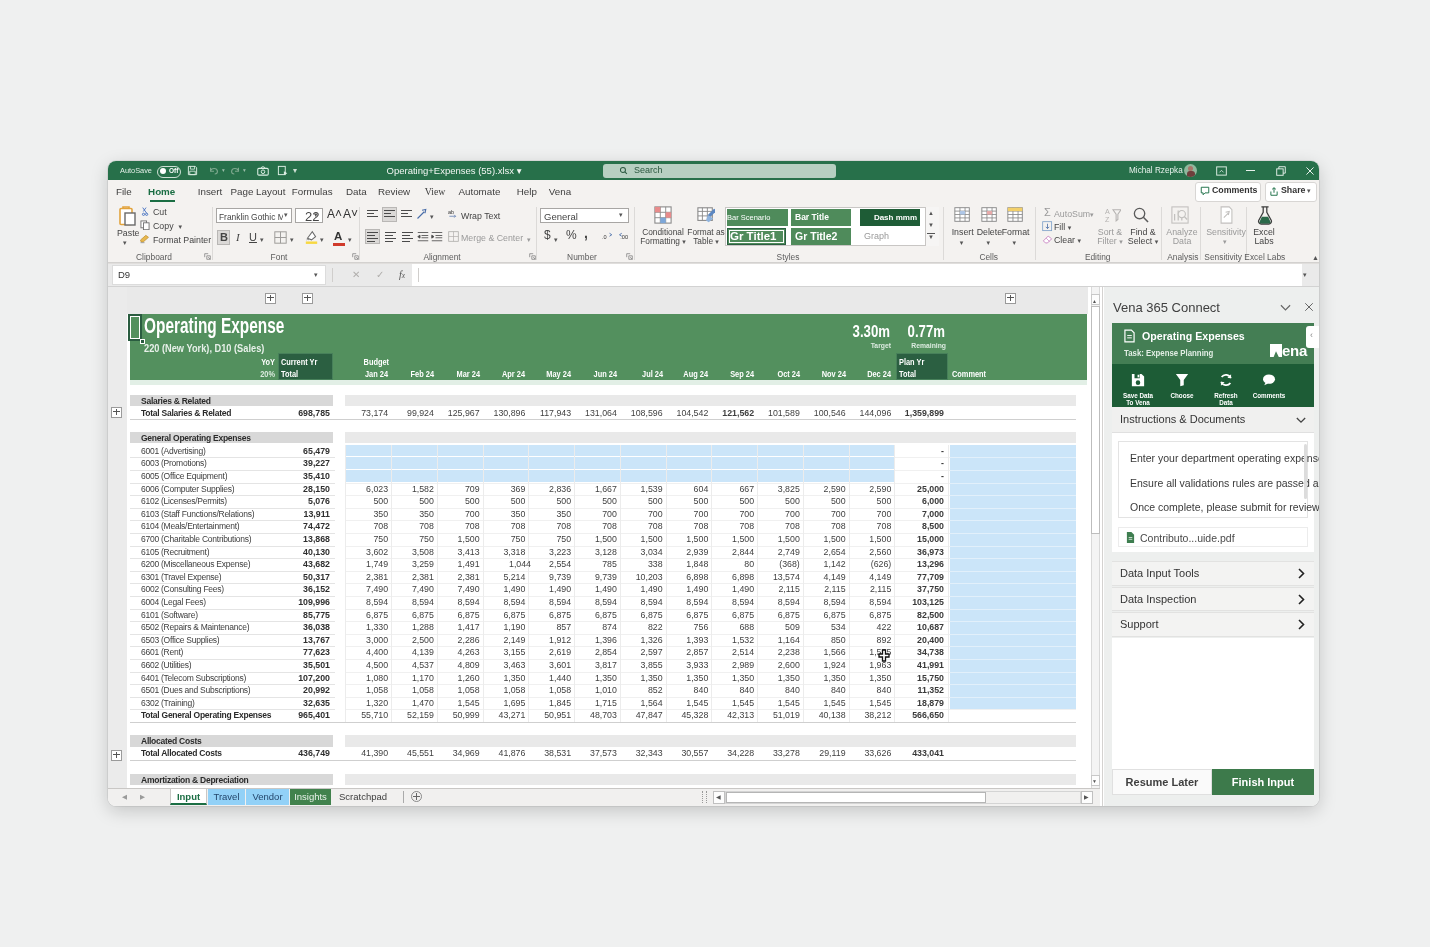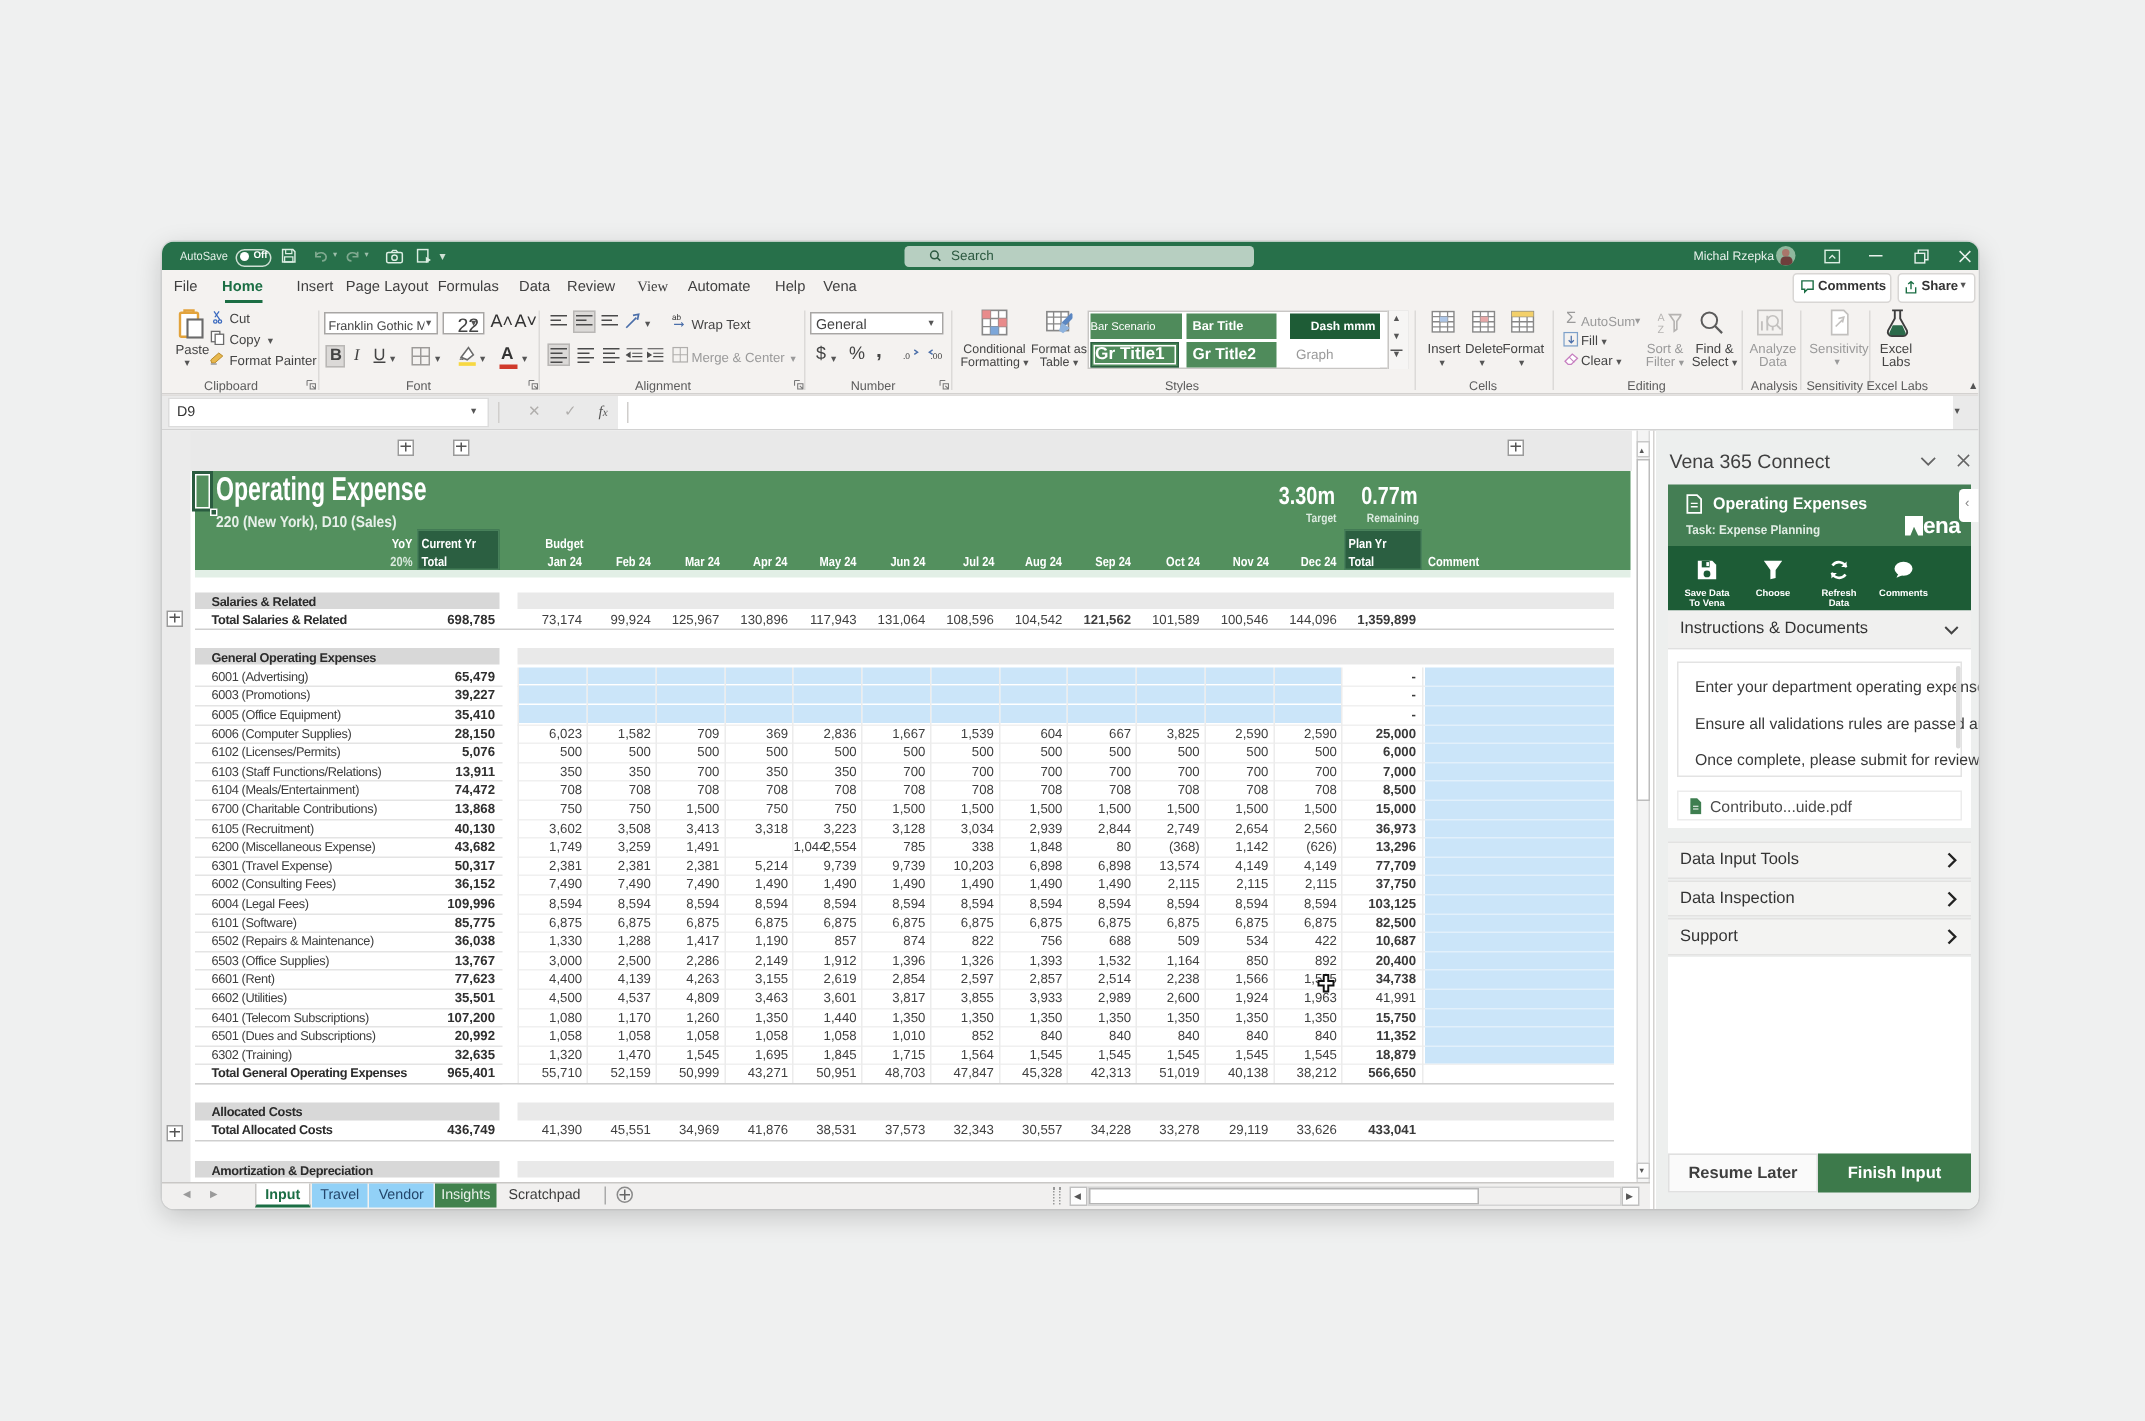--- a/index.html
+++ b/index.html
@@ -40,20 +40,21 @@
       <path d="M5 3l1.5-2h3L11 3" fill="none" stroke="#dceee3" stroke-width="1.2"></path>
       <circle cx="8" cy="7.5" r="2.4" fill="none" stroke="#dceee3" stroke-width="1.3"></circle>
     </svg>
 <svg class="ic" style="left:169px;top:4px;" width="11" height="11" viewBox="0 0 16 16">
       <rect x="2" y="2" width="10" height="12" fill="none" stroke="#dceee3" stroke-width="1.4"></rect>
       <path d="M10 9l5 3-5 3z" fill="#dceee3"></path>
     </svg>
 <div class="tbtn" style="left:114px;font-size:5.5px;color:#9dbfab;">▾</div>
 <div class="tbtn" style="left:135px;font-size:5.5px;color:#9dbfab;">▾</div>
 <div class="tbtn" style="left:185px;font-size:8px;color:#cfe0d5;">▾</div>
+<div class="tbtn" style="left:181px;width:330px;text-align:center;font-size:9.5px;color:#f2f6f3;">Operating+Expenses (55).xlsx ▾</div>
 <div class="abs" style="left:495px;top:2.5px;width:233px;height:14px;background:#b7cfc1;border-radius:3px;"></div>
 <svg class="ic" style="left:511px;top:5px;" width="9" height="9" viewBox="0 0 16 16">
       <circle cx="7" cy="7" r="4.5" fill="none" stroke="#2c5940" stroke-width="1.8"></circle>
       <path d="M10.5 10.5L14 14" stroke="#2c5940" stroke-width="1.8"></path>
     </svg>
 <div class="tbtn" style="left:526px;height:19px;line-height:18px;font-size:9px;color:#2c5940;">Search</div>
 <div class="tbtn" style="left:1021px;font-size:8.2px;color:#e8f1ec;">Michal Rzepka</div>
 <div class="abs" style="left:1076px;top:3px;width:13px;height:13px;border-radius:50%;background:#8fb89d;overflow:hidden;">
       <div class="abs" style="left:4px;top:2px;width:5px;height:5px;border-radius:50%;background:#a9766a;"></div>
       <div class="abs" style="left:2.5px;top:7px;width:8px;height:6px;border-radius:3px 3px 0 0;background:#6e3f3c;"></div>
@@ -633,21 +634,21 @@
 <div class="rn" style="top:384.6px;left:603.3px;width:42.8px;">2,844</div>
 <div class="rn" style="top:384.6px;left:649.0px;width:42.8px;">2,749</div>
 <div class="rn" style="top:384.6px;left:694.8px;width:42.8px;">2,654</div>
 <div class="rn" style="top:384.6px;left:740.5px;width:42.8px;">2,560</div>
 <div class="rn" style="top:384.6px;left:788px;width:48px;font-weight:bold;color:#3a3a3a;">36,973</div>
 <div class="rl" style="top:397.2px;">6200 (Miscellaneous Expense)</div>
 <div class="rv" style="top:397.2px;">43,682</div>
 <div class="rn" style="top:397.2px;left:237.3px;width:42.8px;">1,749</div>
 <div class="rn" style="top:397.2px;left:283.1px;width:42.8px;">3,259</div>
 <div class="rn" style="top:397.2px;left:328.8px;width:42.8px;">1,491</div>
-<div class="rn" style="top:397.2px;left:377px;width:66px;">1,044</div>
+<div class="rn" style="top:397.2px;left:357px;width:66px;">1,044</div>
 <div class="rn" style="top:397.2px;left:420.3px;width:42.8px;">2,554</div>
 <div class="rn" style="top:397.2px;left:466.1px;width:42.8px;">785</div>
 <div class="rn" style="top:397.2px;left:511.8px;width:42.8px;">338</div>
 <div class="rn" style="top:397.2px;left:557.5px;width:42.8px;">1,848</div>
 <div class="rn" style="top:397.2px;left:603.3px;width:42.8px;">80</div>
 <div class="rn" style="top:397.2px;left:649.0px;width:42.8px;">(368)</div>
 <div class="rn" style="top:397.2px;left:694.8px;width:42.8px;">1,142</div>
 <div class="rn" style="top:397.2px;left:740.5px;width:42.8px;">(626)</div>
 <div class="rn" style="top:397.2px;left:788px;width:48px;font-weight:bold;color:#3a3a3a;">13,296</div>
 <div class="rl" style="top:409.8px;">6301 (Travel Expense)</div>
@@ -762,21 +763,21 @@
 <div class="rn" style="top:498.0px;left:328.8px;width:42.8px;">4,809</div>
 <div class="rn" style="top:498.0px;left:374.6px;width:42.8px;">3,463</div>
 <div class="rn" style="top:498.0px;left:420.3px;width:42.8px;">3,601</div>
 <div class="rn" style="top:498.0px;left:466.1px;width:42.8px;">3,817</div>
 <div class="rn" style="top:498.0px;left:511.8px;width:42.8px;">3,855</div>
 <div class="rn" style="top:498.0px;left:557.5px;width:42.8px;">3,933</div>
 <div class="rn" style="top:498.0px;left:603.3px;width:42.8px;">2,989</div>
 <div class="rn" style="top:498.0px;left:649.0px;width:42.8px;">2,600</div>
 <div class="rn" style="top:498.0px;left:694.8px;width:42.8px;">1,924</div>
 <div class="rn" style="top:498.0px;left:740.5px;width:42.8px;">1,963</div>
-<div class="rn" style="top:498.0px;left:788px;width:48px;font-weight:normal;color:#3a3a3a;">41,991</div>
+<div class="rn" style="top:498.0px;left:788px;width:48px;font-weight:bold;color:#3a3a3a;">41,991</div>
 <div class="rl" style="top:510.6px;">6401 (Telecom Subscriptions)</div>
 <div class="rv" style="top:510.6px;">107,200</div>
 <div class="rn" style="top:510.6px;left:237.3px;width:42.8px;">1,080</div>
 <div class="rn" style="top:510.6px;left:283.1px;width:42.8px;">1,170</div>
 <div class="rn" style="top:510.6px;left:328.8px;width:42.8px;">1,260</div>
 <div class="rn" style="top:510.6px;left:374.6px;width:42.8px;">1,350</div>
 <div class="rn" style="top:510.6px;left:420.3px;width:42.8px;">1,440</div>
 <div class="rn" style="top:510.6px;left:466.1px;width:42.8px;">1,350</div>
 <div class="rn" style="top:510.6px;left:511.8px;width:42.8px;">1,350</div>
 <div class="rn" style="top:510.6px;left:557.5px;width:42.8px;">1,350</div>

